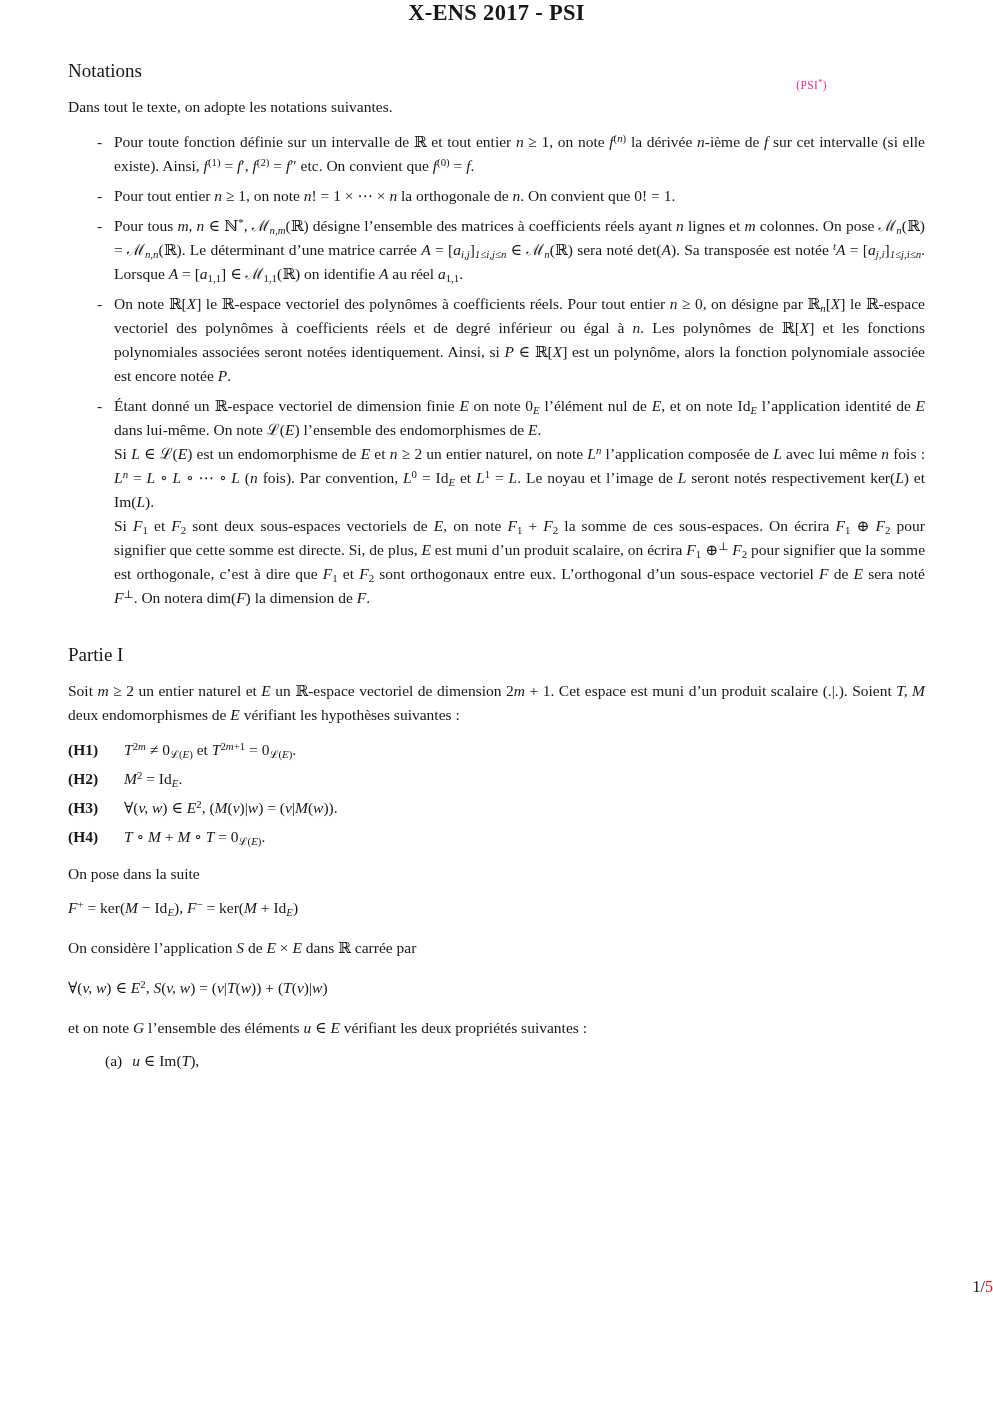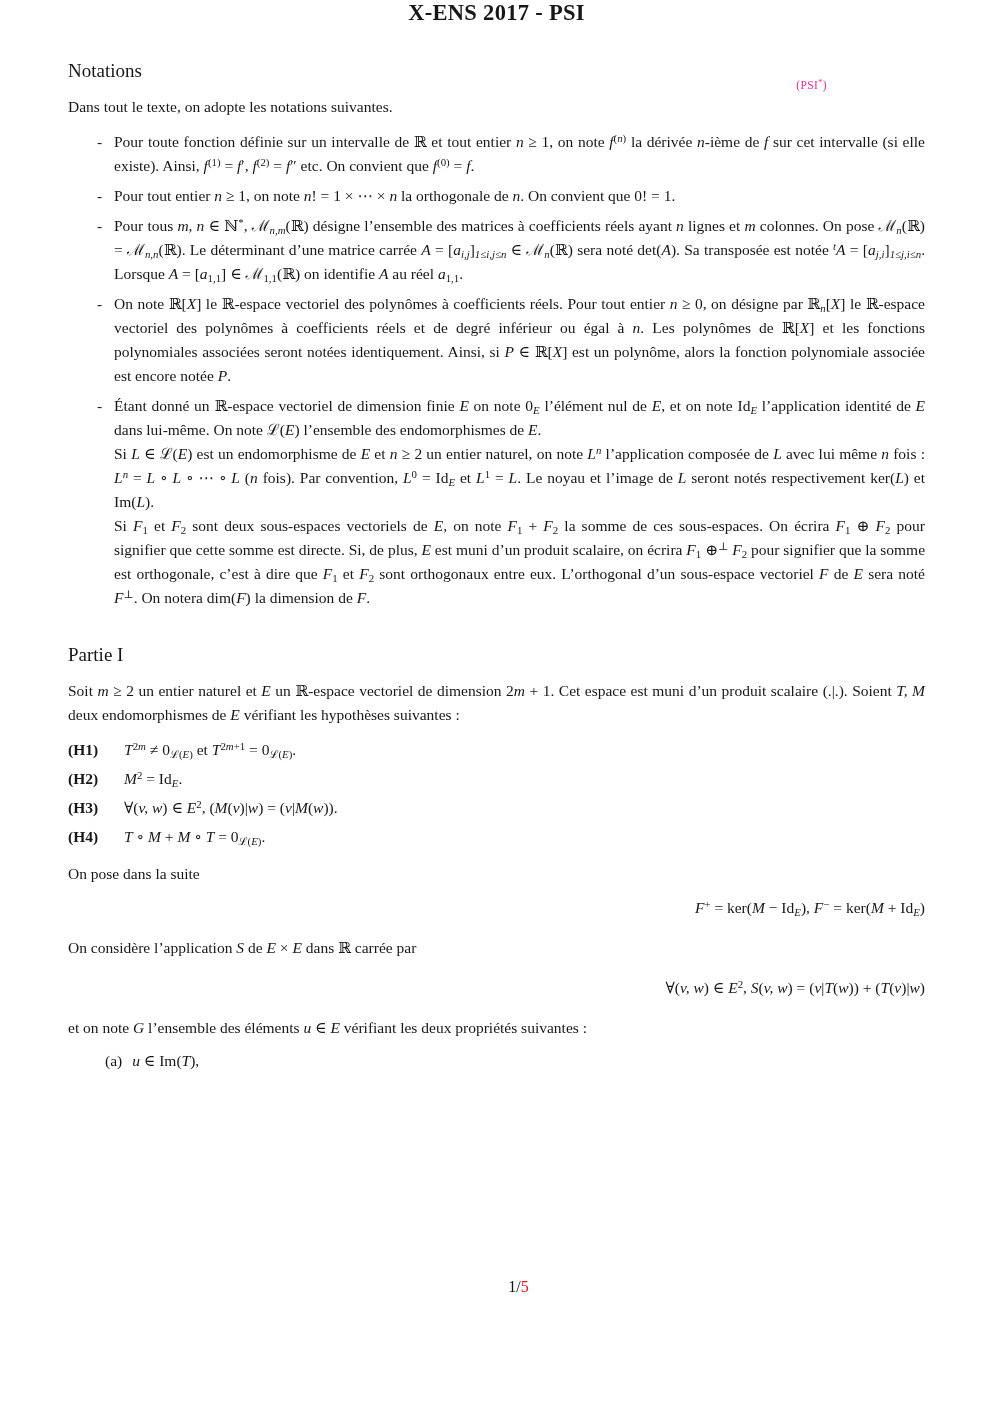--- a/index.html
+++ b/index.html
@@ -31,28 +31,28 @@
   .dash-list { list-style:none; margin-top:11px; padding-left:29px; }
   .dash-list li {
     position:relative; padding-left:17px; margin-top:6px;
     line-height:24px; text-align:justify;
   }
   .dash { position:absolute; left:0; top:0; }
 
   .hyp { margin-top:4px; line-height:25px; }
   .hlabel { font-weight:bold; display:inline-block; min-width:46px; margin-right:10px; }
 
-  .display { text-align:right; margin-top:9px; line-height:26px; }
+  .display { text-align:left; margin-top:9px; line-height:26px; }
 
   .subitem { margin-top:9px; padding-left:37px; line-height:24px; }
   .alabel { margin-right:10px; }
 
   .footer {
     position:absolute; left:0; right:0; top:1278px;
-    text-align:center; font-size:16px;margin-left:44px;
+    text-align:right; font-size:16px;margin-left:44px;
   }
   .red { color:var(--footer_red,#ee1111); }
 
   
   .r-i    { font-style:italic; }
   .r-sup, .r-supi { font-size:70%; position:relative; top:-0.45em; line-height:0; }
   .r-sub, .r-subi { font-size:70%; position:relative; top:0.3em;  line-height:0; }
   .r-supi, .r-subi { font-style:italic; }
 </style>
 </head>

